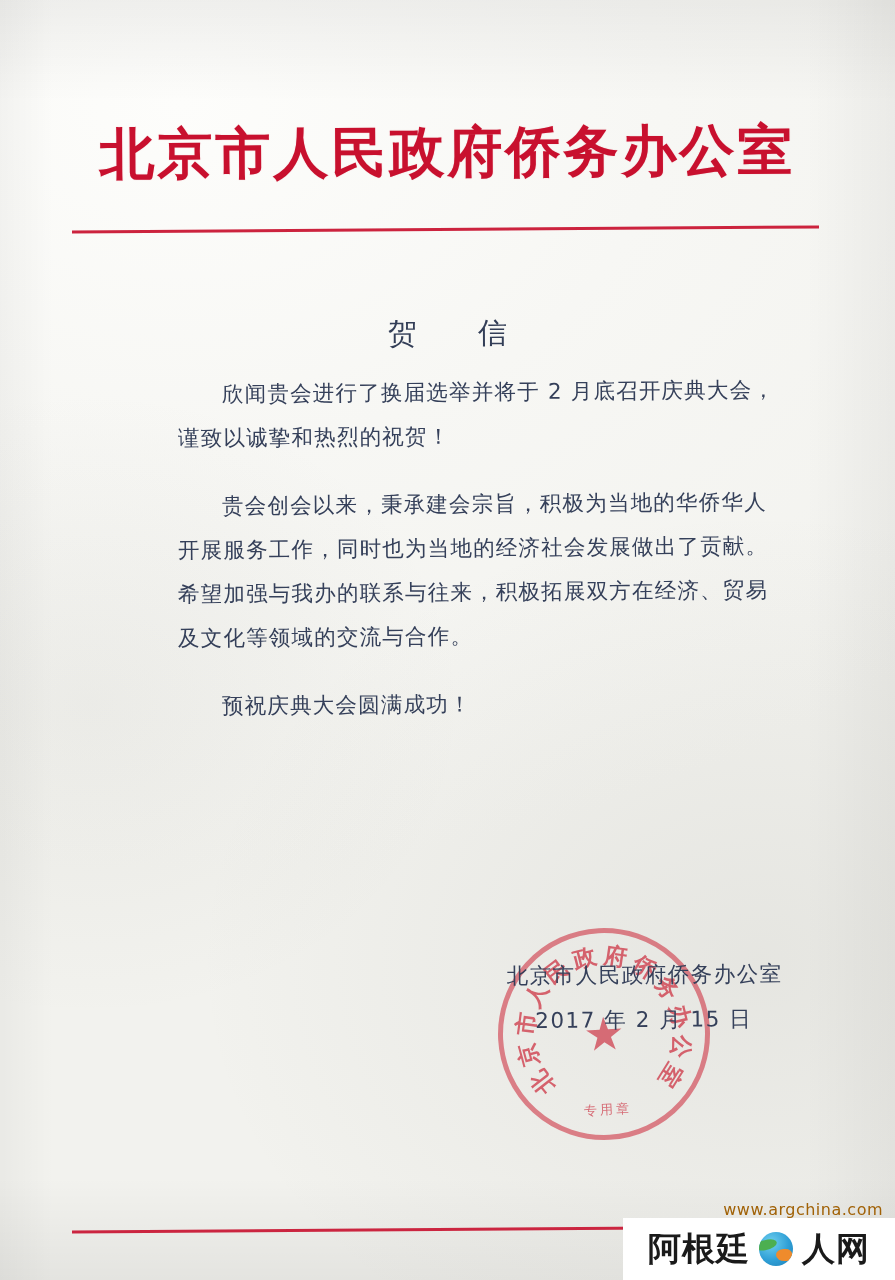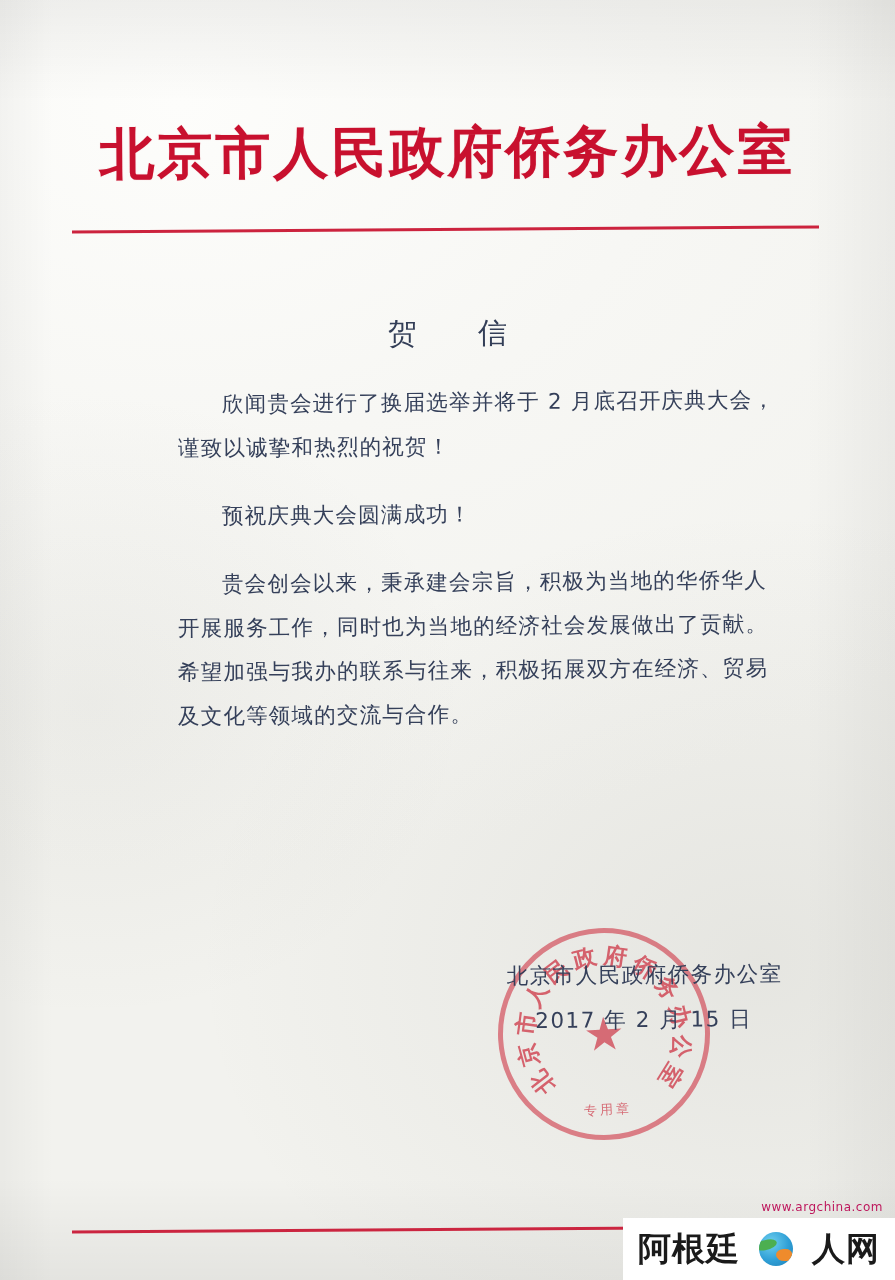--- a/index.html
+++ b/index.html
@@ -106,21 +106,21 @@
     letter-spacing: 1.2px;
     white-space: pre;
     transform: rotate(-0.45deg);
   }
   .para {
     margin-top: 14px;
   }
   .para .line:first-child {
     text-indent: 44px;
   }
-  #para1 { margin-top: 26px; }
+  #para1 { margin-top: 16px; }
   #para2 { margin-top: 24px; }
   #para3 { margin-top: 24px; }
 
   
   #signature-area {
     position: absolute;
     right: 112px;
     top: 960px;
     text-align: left;
     color: #35405a;
@@ -206,21 +206,21 @@
     height: 62px;
     background: #ffffff;
     display: flex;
     align-items: center;
     justify-content: center;
     box-sizing: border-box;
   }
   #wm-inner {
     display: flex;
     align-items: center;
-    gap: 16px;
+    gap: 6px;
   }
   #wm-text-a, #wm-text-b {
     font-family: "DejaVu Serif", serif;
     font-weight: bold;
     font-size: 33px;
     color: #1a1a1a;
     letter-spacing: 1px;
   }
   #wm-globe {
     width: 34px;
@@ -252,22 +252,22 @@
     width: 16px;
     height: 12px;
     background: #ef8b2c;
     border-radius: 55% 45% 40% 60%;
   }
   #wm-url {
     position: absolute;
     right: 12px;
     top: -18px;
     font-family: "DejaVu Sans", sans-serif;
-    font-size: 12px;
-    color: #be185d;
+    font-size: 16px;
+    color: #a16207;
     letter-spacing: 0.5px;
   }
 </style>
 </head>
 <body>
 
 <div id="paper">
 
   <div id="texture"></div>
   <div id="shadowtint"></div>
@@ -278,31 +278,31 @@
   <div id="letterhead-rule"></div>
 
   <div id="doc-body">
 
     <div id="doc-subject">贺　信</div>
 
 
     <div id="para1" class="body-block para">
       <div class="line">欣闻贵会进行了换届选举并将于 2 月底召开庆典大会，</div>
       <div class="line">谨致以诚挚和热烈的祝贺！</div>
-    </div>
-
-    <div id="para3" class="body-block para">
-      <div class="line">预祝庆典大会圆满成功！</div>
     </div>
 
     <div id="para2" class="body-block para">
       <div class="line">贵会创会以来，秉承建会宗旨，积极为当地的华侨华人</div>
       <div class="line">开展服务工作，同时也为当地的经济社会发展做出了贡献。</div>
       <div class="line">希望加强与我办的联系与往来，积极拓展双方在经济、贸易</div>
       <div class="line">及文化等领域的交流与合作。</div>
+    </div>
+
+    <div id="para3" class="body-block para">
+      <div class="line">预祝庆典大会圆满成功！</div>
     </div>
 
   </div>
 
   <div id="seal">
     <div id="seal-inner">
         <span class="seal-char" style="left: 50%; top: 50%; transform: translate(-50%, -50%) rotate(-125deg) translateY(-78px) rotate(0deg);">北</span>
         <span class="seal-char" style="left: 50%; top: 50%; transform: translate(-50%, -50%) rotate(-102.273deg) translateY(-78px) rotate(0deg);">京</span>
         <span class="seal-char" style="left: 50%; top: 50%; transform: translate(-50%, -50%) rotate(-79.5455deg) translateY(-78px) rotate(0deg);">市</span>
         <span class="seal-char" style="left: 50%; top: 50%; transform: translate(-50%, -50%) rotate(-56.8182deg) translateY(-78px) rotate(0deg);">人</span>

